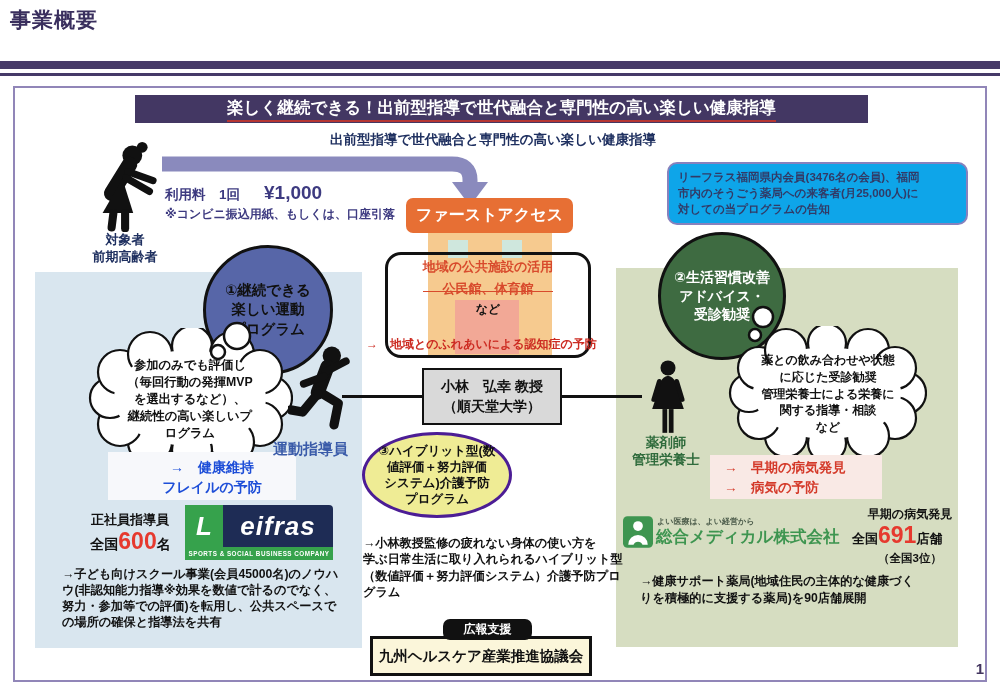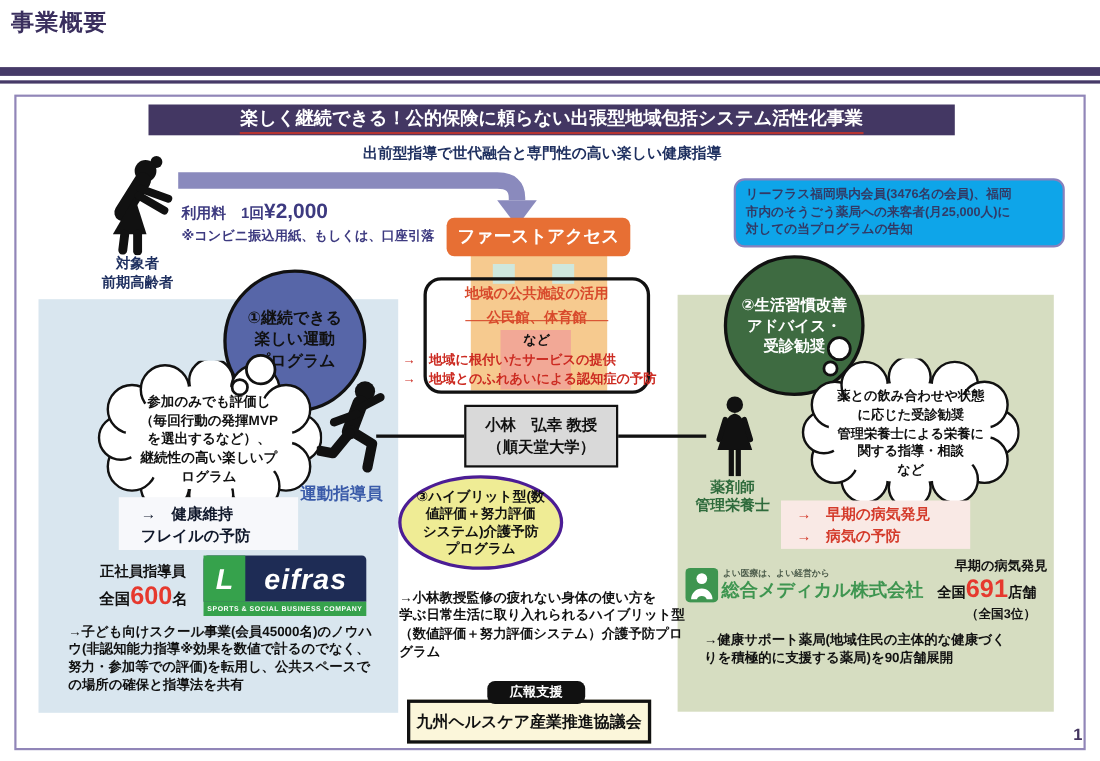--- a/index.html
+++ b/index.html
@@ -14,21 +14,21 @@
   .rule-thin  { left:0; top:73px; width:1000px; height:3px; background:#463a68; }
   .frame { left:13px; top:86px; width:974px; height:596px; border:2px solid #9186b8; }
 
   .banner { left:135px; top:95px; width:733px; height:28px; background:#433763; display:flex; align-items:center; justify-content:center; z-index:2; }
   .banner span { color:#fff; font-size:16.5px; font-weight:bold; border-bottom:2px solid #b63532; padding-bottom:1px; white-space:nowrap; }
   .subtitle { left:293px; top:131px; width:400px; text-align:center; font-size:13.5px; font-weight:bold; color:#1f3060; white-space:nowrap; }
 
   .notice { left:667px; top:162px; width:301px; height:63px; background:#0ea5e9; border:2px solid #8781bd; border-radius:10px; padding:5px 9px; font-size:11.5px; font-weight:bold; color:#323a66; line-height:1.4; z-index:3; }
 
   .target-label { left:60px; top:232px; width:130px; text-align:center; font-size:13px; font-weight:bold; color:#1f3060; line-height:1.3; }
-  .fee-line { left:165px; top:182px; display:flex; align-items:baseline; color:#3d3a80; z-index:2; }
+  .fee-line { left:165px; top:182px; display:flex; align-items:baseline; color:#3d3a80; z-index:2;gap:24px; }
   .fee-prefix { font-size:13.5px; font-weight:bold; }
   .fee-amount { font-size:19px; font-weight:bold; }
   .fee-note { left:165px; top:206px; font-size:12px; font-weight:bold; color:#3d3a80; z-index:2; }
 
   .arrow-svg { left:160px; top:152px; z-index:1; }
   .firstaccess { left:406px; top:198px; width:167px; height:35px; background:#e76f34; border-radius:7px; color:#fff; font-size:16px; font-weight:bold; display:flex; align-items:center; justify-content:center; z-index:5; }
 
   .building { left:428px; top:230px; width:124px; height:125px; background:#f6ca8f; z-index:1; }
   .bwin1 { left:448px; top:240px; width:20px; height:18px; background:#cfe7dd; z-index:1; }
   .bwin2 { left:502px; top:240px; width:20px; height:18px; background:#cfe7dd; z-index:1; }
@@ -44,21 +44,21 @@
 
   .panel-left { left:35px; top:272px; width:327px; height:376px; background:#d9e6ef; z-index:0; }
   .panel-right { left:616px; top:268px; width:342px; height:379px; background:#d6ddc1; z-index:0; }
 
   .circle1 { left:203px; top:245px; width:130px; height:130px; border-radius:50%; background:#5766a8; border:3px solid #111; display:flex; align-items:center; justify-content:center; text-align:center; font-size:14.5px; font-weight:bold; color:#111; line-height:1.35; z-index:3; }
   .circle2 { left:658px; top:232px; width:128px; height:128px; border-radius:50%; background:#3e6b41; border:3px solid #111; display:flex; align-items:center; justify-content:center; text-align:center; font-size:14px; font-weight:bold; color:#fff; line-height:1.35; z-index:3; }
 
   .cloud-left { left:88px; top:328px; z-index:3; }
   .cloud-left-text { left:95px; top:357px; width:190px; text-align:center; font-size:12.3px; font-weight:bold; color:#111; line-height:1.38; z-index:4; }
   .bubbles-left { left:205px; top:320px; z-index:5; }
-  .benefit-left { left:108px; top:452px; width:163px; height:48px; background:#f7f8fb; padding:5px 0 0 20px; font-size:14px; font-weight:bold; color:#0f172a; line-height:1.45; z-index:3; }
+  .benefit-left { left:108px; top:452px; width:188px; height:48px; background:#f7f8fb; padding:5px 0 0 20px; font-size:14px; font-weight:bold; color:#1d4ed8; line-height:1.45; z-index:3;text-align:center; }
 
   .runner { left:288px; top:346px; z-index:4; }
   .instructor { left:258px; top:440px; width:105px; text-align:center; font-size:15px; font-weight:bold; color:#3a5ba9; white-space:nowrap; z-index:4; }
 
   .connector { left:342px; top:395px; width:300px; height:3px; background:#111; z-index:1; }
   .professor { left:422px; top:368px; width:140px; height:57px; background:#d9d9d9; border:2.5px solid #111; display:flex; align-items:center; justify-content:center; text-align:center; font-size:14px; font-weight:bold; color:#111; line-height:1.4; z-index:2; }
   .ellipse3 { left:362px; top:432px; width:150px; height:86px; border-radius:50%; background:#efec95; border:3px solid #4c1d95; display:flex; align-items:center; justify-content:center; text-align:center; font-size:12.5px; font-weight:bold; color:#111; line-height:1.3; z-index:2; }
   .prog3-desc { left:363px; top:535px; width:260px; font-size:12.2px; font-weight:600; color:#111; line-height:1.35; z-index:2; }
 
   .pr-tag { left:443px; top:619px; width:89px; height:21px; background:#111; border-radius:7px; color:#fff; font-size:12px; font-weight:bold; display:flex; align-items:center; justify-content:center; z-index:4; }
@@ -101,21 +101,21 @@
 
   <div class="abs page-header">事業概要</div>
   <div class="abs rule-thick"></div>
   <div class="abs rule-thin"></div>
   <div class="abs frame"></div>
 
   <div class="abs panel-left"></div>
   <div class="abs panel-right"></div>
 
   <div class="abs banner">
-    <span>楽しく継続できる！公的保険に頼らない出張型地域包括システム活性化事業</span>
+    <span>楽しく継続できる！出前型指導で世代融合と専門性の高い楽しい健康指導</span>
   </div>
   <div class="abs subtitle">出前型指導で世代融合と専門性の高い楽しい健康指導</div>
 
   <div class="abs notice pre">リーフラス福岡県内会員(3476名の会員)、福岡
 市内のそうごう薬局への来客者(月25,000人)に
 対しての当プログラムの告知</div>
 
   <svg class="abs" style="left:90px;top:140px;z-index:2" width="72" height="92" viewBox="0 0 80 100">
     <circle cx="58" cy="7" r="6" fill="#111"></circle>
     <circle cx="47" cy="16" r="11" fill="#111"></circle>
@@ -124,40 +124,39 @@
     <path d="M40 41 L66 56" stroke="#111" stroke-width="8" stroke-linecap="round" fill="none"></path>
     <path d="M36 42 L14 80 L48 80 Z" fill="#111"></path>
     <path d="M26 80 L24 96" stroke="#111" stroke-width="9" stroke-linecap="round"></path>
     <path d="M39 80 L39 97" stroke="#111" stroke-width="9" stroke-linecap="round"></path>
   </svg>
   <div class="abs target-label pre">対象者
 前期高齢者</div>
 
   <div class="abs fee-line">
     <span class="fee-prefix">利用料　1回</span>
-    <span class="fee-amount">¥2,000</span>
+    <span class="fee-amount">¥1,000</span>
   </div>
   <div class="abs fee-note">※コンビニ振込用紙、もしくは、口座引落</div>
 
   <svg class="abs arrow-svg" width="340" height="60" viewBox="0 0 340 60">
     <path d="M2 12 H292 Q310 12 310 28 V30" stroke="#8a8abd" stroke-width="15" fill="none"></path>
     <polygon points="292,30 328,30 310,54" fill="#8a8abd"></polygon>
   </svg>
 
   <div class="abs firstaccess">ファーストアクセス</div>
 
   <div class="abs building"></div>
   <div class="abs bwin1"></div>
   <div class="abs bwin2"></div>
   <div class="abs bdoor"></div>
   <div class="abs facility-box"></div>
   <div class="abs facility-title"><span>地域の公共施設の活用</span></div>
   <div class="abs facility-venues">公民館、体育館</div>
   <div class="abs facility-etc">など</div>
-  <div class="abs facility-b1">→　地域に根付いたサービスの提供</div>
   <div class="abs facility-b2">→　地域とのふれあいによる認知症の予防</div>
 
   <div class="abs circle1 pre">①継続できる
 楽しい運動
 プログラム</div>
   <svg class="abs bubbles-left" width="55" height="48" viewBox="0 0 55 48">
     <circle cx="32" cy="16" r="13" fill="#fff" stroke="#111" stroke-width="2.5"></circle>
     <circle cx="13" cy="32" r="7" fill="#fff" stroke="#111" stroke-width="2.5"></circle>
   </svg>
   <svg class="abs cloud-left" width="205" height="142" viewBox="0 0 205 142">

